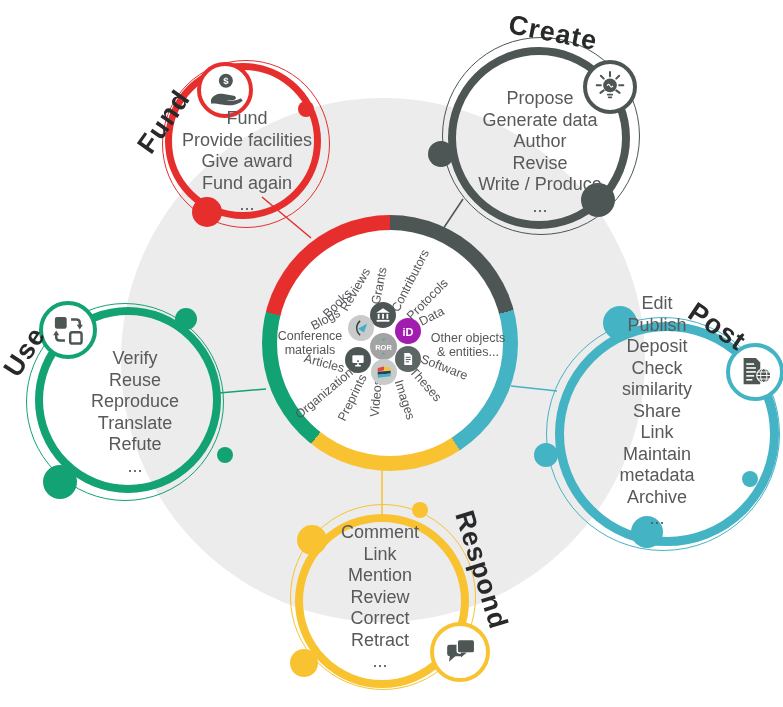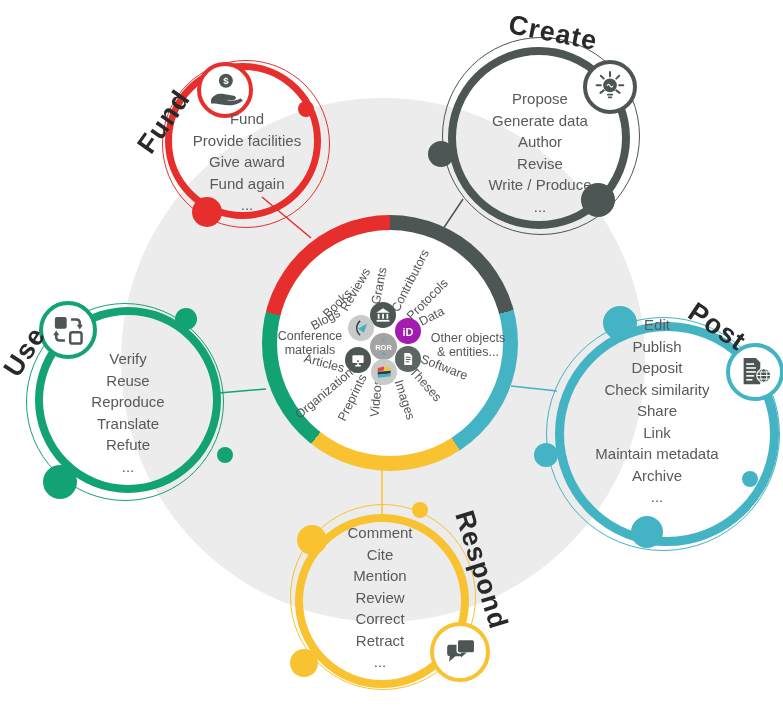--- a/index.html
+++ b/index.html
@@ -6,21 +6,21 @@
   .stage{position:relative;width:783px;height:707px;overflow:hidden;background:#fff;
          font-family:"Liberation Sans",sans-serif;}
   .bgcircle{position:absolute;left:121px;top:98px;width:524px;height:524px;border-radius:50%;background:#ececec;}
   .connectors{position:absolute;left:0;top:0;}
   .ring{position:absolute;border-radius:50%;background:transparent;box-sizing:border-box;}
   .thin{position:absolute;border-radius:50%;box-sizing:border-box;background:transparent;}
   .dot{position:absolute;border-radius:50%;}
   .badge{position:absolute;border-radius:50%;background:#fff;box-sizing:border-box;
          display:flex;align-items:center;justify-content:center;}
   .list{position:absolute;transform:translate(-50%,-50%);white-space:pre-line;text-align:center;
-        font-size:15px;line-height:21.5px;color:#58595b;}
+        font-size:18px;line-height:21.5px;color:#58595b;}
   .biglabel{position:absolute;transform:translate(-50%,-50%) rotate(var(--r,0deg));
         font-size:27px;font-weight:bold;color:#28292b;letter-spacing:1px;white-space:nowrap;}
   .rlabel{position:absolute;transform:translate(-50%,-50%) rotate(var(--r,0deg));
         font-size:12.5px;line-height:13.5px;color:#55565a;white-space:pre-line;text-align:center;}
   .conic{position:absolute;left:262px;top:215px;width:256px;height:256px;border-radius:50%;
         background:conic-gradient(#4d5654 0deg 75deg,#44b3c4 75deg 147deg,#f8c231 147deg 218deg,
         #13a273 218deg 284deg,#e62f2d 284deg 360deg);}
   .centerwhite{position:absolute;left:277px;top:230px;width:226px;height:226px;border-radius:50%;background:#fff;}
   .cicon{position:absolute;width:26px;height:26px;border-radius:50%;
         display:flex;align-items:center;justify-content:center;}
@@ -202,21 +202,21 @@
   <div class="dot" style="left:290px;top:649px;width:28px;height:28px;background:#f8c231"></div>
   <div class="badge" style="left:430px;top:622px;width:60px;height:60px;border:4.5px solid #f8c231">
     <svg width="44" height="44" viewBox="0 0 48 48">
       <rect x="10" y="16" width="17" height="12.5" rx="2.5" fill="#4d5654"></rect>
       <polygon points="13,28 19.5,28 12,34.5" fill="#4d5654"></polygon>
       <rect x="21" y="10.5" width="19" height="14.5" rx="2.5" fill="#4d5654" stroke="#fff" stroke-width="1.6"></rect>
       <polygon points="25,24.5 31.5,24.5 25,30" fill="#4d5654"></polygon>
     </svg>
   </div>
   <div class="list" style="left:380px;top:597px">Comment
-Cite
+Link
 Mention
 Review
 Correct
 Retract
 ...</div>
   <div class="biglabel" style="left:481px;top:570px;--r:73deg">Respond</div>
 
   <div class="thin" style="left:26px;top:303px;width:198px;height:198px;border:1.5px solid #13a273"></div>
   <div class="ring" style="left:35px;top:307px;width:186px;height:186px;border:8px solid #13a273"></div>
   <div class="dot" style="left:175px;top:308px;width:22px;height:22px;background:#13a273"></div>
@@ -225,21 +225,21 @@
   <div class="badge" style="left:39px;top:301px;width:58px;height:58px;border:4px solid #13a273">
     <svg width="42" height="42" viewBox="0 0 48 48">
       <rect x="9" y="9" width="13.5" height="13.5" rx="2.5" fill="#4d5654"></rect>
       <rect x="26.5" y="26.5" width="13" height="13" rx="2.5" fill="none" stroke="#4d5654" stroke-width="2.8"></rect>
       <path d="M27.5 12 H33.5 Q37.5 12 37.5 16 V18.5" fill="none" stroke="#4d5654" stroke-width="2.8"></path>
       <polygon points="34,18 41,18 37.5,23.5" fill="#4d5654"></polygon>
       <path d="M20.5 36 H14.5 Q10.5 36 10.5 32 V29.5" fill="none" stroke="#4d5654" stroke-width="2.8"></path>
       <polygon points="7,30 14,30 10.5,24.5" fill="#4d5654"></polygon>
     </svg>
   </div>
-  <div class="list" style="left:128px;top:412px">Verify
+  <div class="list" style="left:135px;top:412px">Verify
 Reuse
 Reproduce
 Translate
 Refute
 ...</div>
   <div class="biglabel" style="left:25px;top:352px;--r:-57deg">Use</div>
 
 </div>
 
 </body></html>

